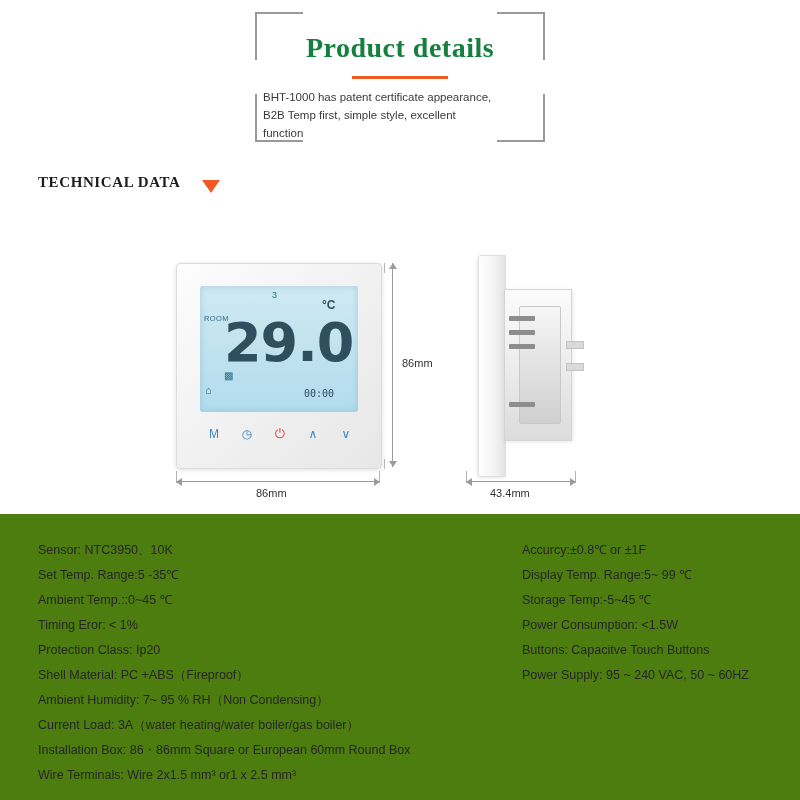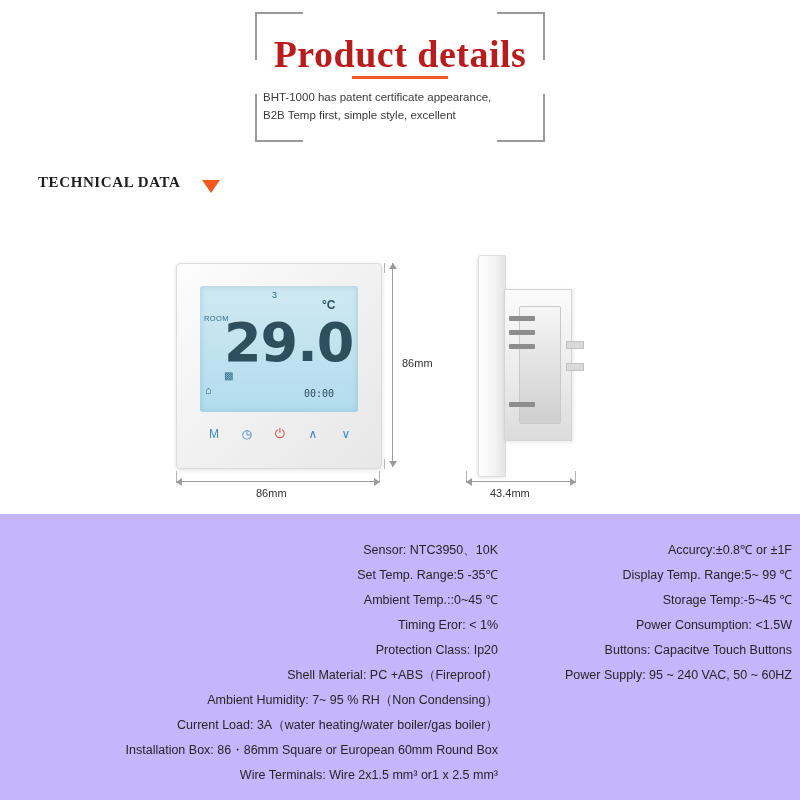--- a/index.html
+++ b/index.html
@@ -44,24 +44,24 @@
   .corner.bl { left: 0; bottom: 0; border-left-width: 2px; border-bottom-width: 2px; }
   .corner.br { right: 0; bottom: 0; border-right-width: 2px; border-bottom-width: 2px; }
 
   .product-title {
     position: absolute;
     left: 0;
     top: 20px;
     width: 290px;
     text-align: center;
     font-family: "Liberation Serif", serif;
-    font-size: 38px;
+    font-size: 28px;
     font-weight: bold;
     letter-spacing: 0.5px;
-    color: #b91c1c;
+    color: #15803d;
   }
   .title-rule {
     position: absolute;
     left: 97px;
     top: 64px;
     width: 96px;
     height: 3px;
     background: #f05a22;
   }
   .product-sub {
@@ -348,22 +348,21 @@
     color: #333;
   }
 
   
   .spec-panel {
     position: absolute;
     left: 0;
     top: 514px;
     width: 800px;
     height: 286px;
-    background: #c4b5fd;
-    text-align: right;
+    background: #4d7c0f;
   }
   .spec-left {
     position: absolute;
     left: 38px;
     top: 24px;
     width: 460px;
   }
   .spec-right {
     position: absolute;
     left: 522px;
@@ -386,20 +385,21 @@
     <span class="corner tl"></span>
     <span class="corner tr"></span>
     <span class="corner bl"></span>
     <span class="corner br"></span>
 
     <div class="product-title">Product details</div>
     <div class="title-rule"></div>
     <div class="product-sub">
       <div>BHT-1000 has patent certificate appearance,</div>
       <div>B2B Temp first, simple style, excellent</div>
+      <div>function</div>
     </div>
   </div>
 </div>
 
 <div class="tech-heading">TECHNICAL DATA</div>
 <div class="tech-caret"></div>
 
 <div class="photos">
 
   <div class="front-wrap">

